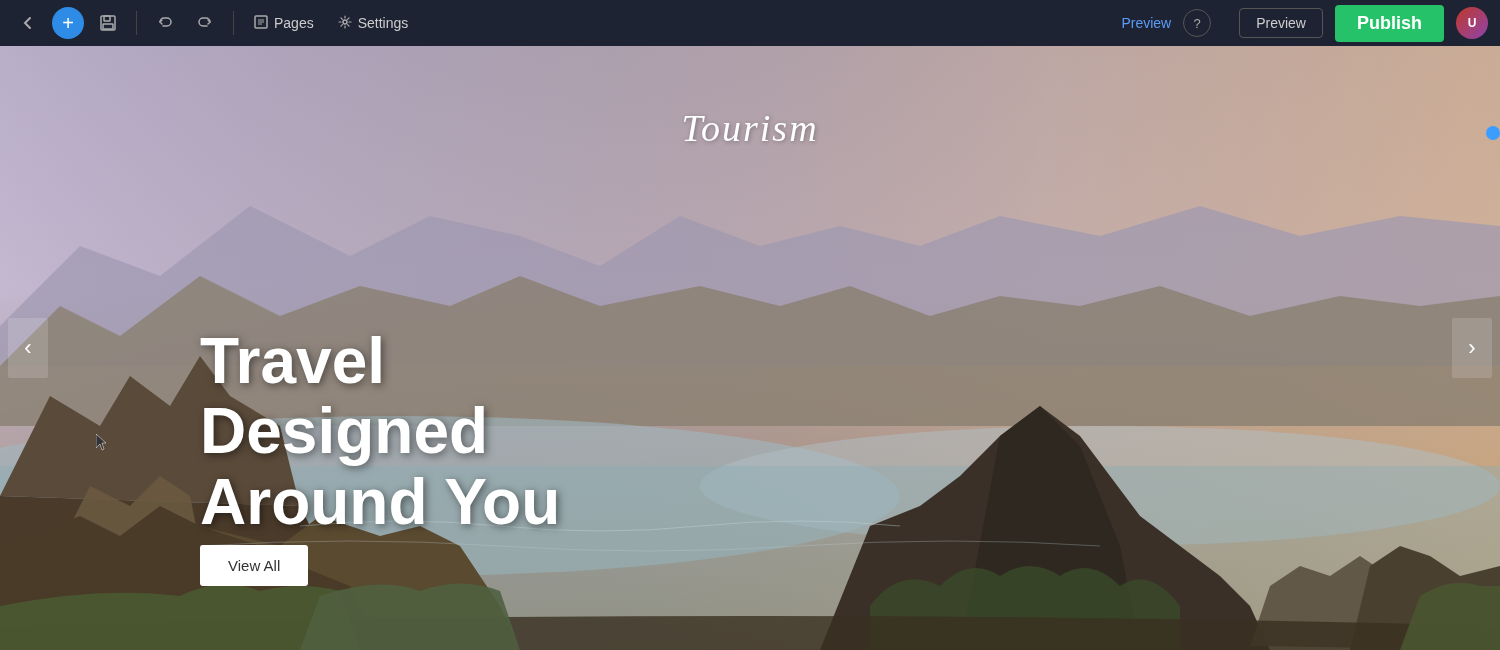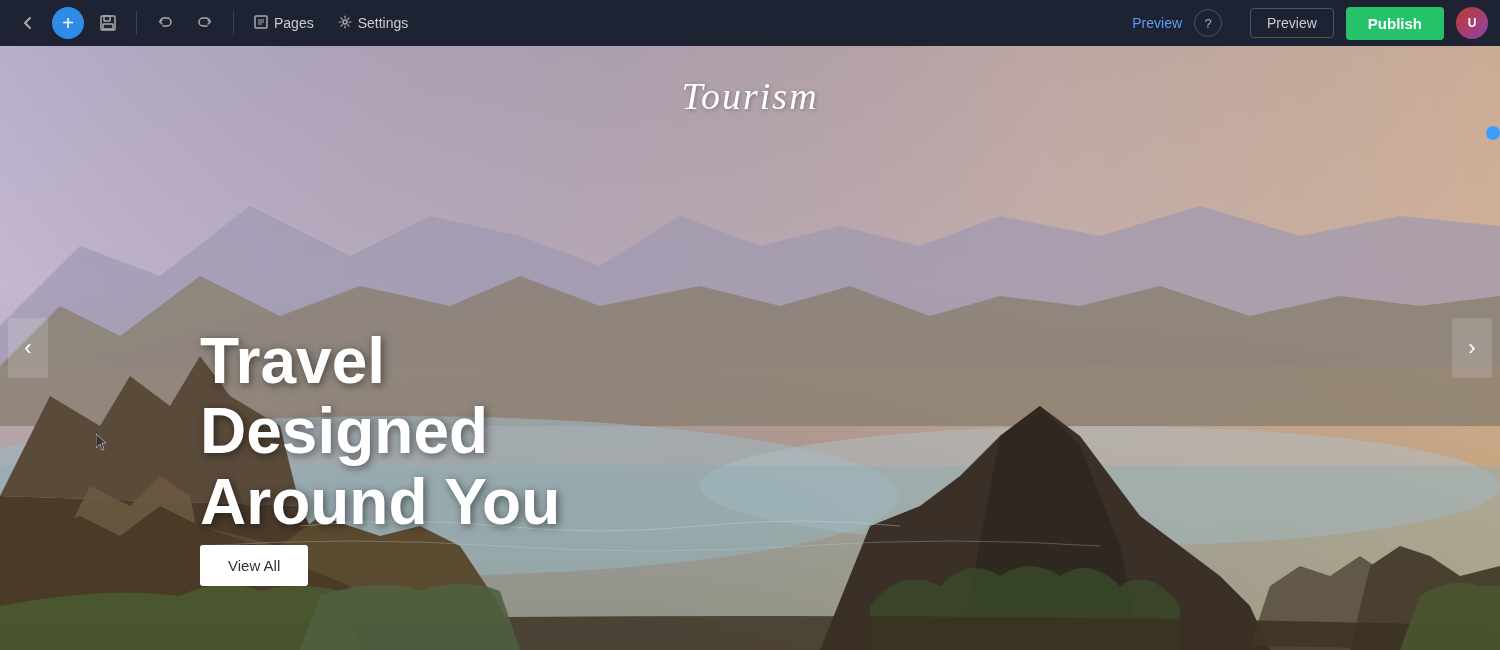--- a/index.html
+++ b/index.html
@@ -89,21 +89,21 @@
       font-size: 14px;
       margin-left: 16px;
     }
     .publish-btn {
       background: #26c26a;
       border: none;
       color: white;
       cursor: pointer;
       padding: 8px 22px;
       border-radius: 4px;
-      font-size: 15px;
+      font-size: 18px;
       font-weight: 600;
     }
     .avatar {
       width: 32px;
       height: 32px;
       border-radius: 50%;
       background: linear-gradient(135deg, #c0392b, #8e44ad);
       display: flex;
       align-items: center;
       justify-content: center;
@@ -143,20 +143,21 @@
     }
     .site-title {
       font-family: 'Georgia', cursive;
       font-size: 38px;
       color: white;
       font-style: italic;
       font-weight: 400;
       letter-spacing: 2px;
       text-shadow: 1px 1px 4px rgba(0,0,0,0.3);
       margin-bottom: 18px;
+      margin-top: 32px;
     }
     .nav-items {
       display: flex;
       gap: 60px;
       list-style: none;
     }
     .nav-item {
       color: white;
       font-size: 16px;
       cursor: pointer;

